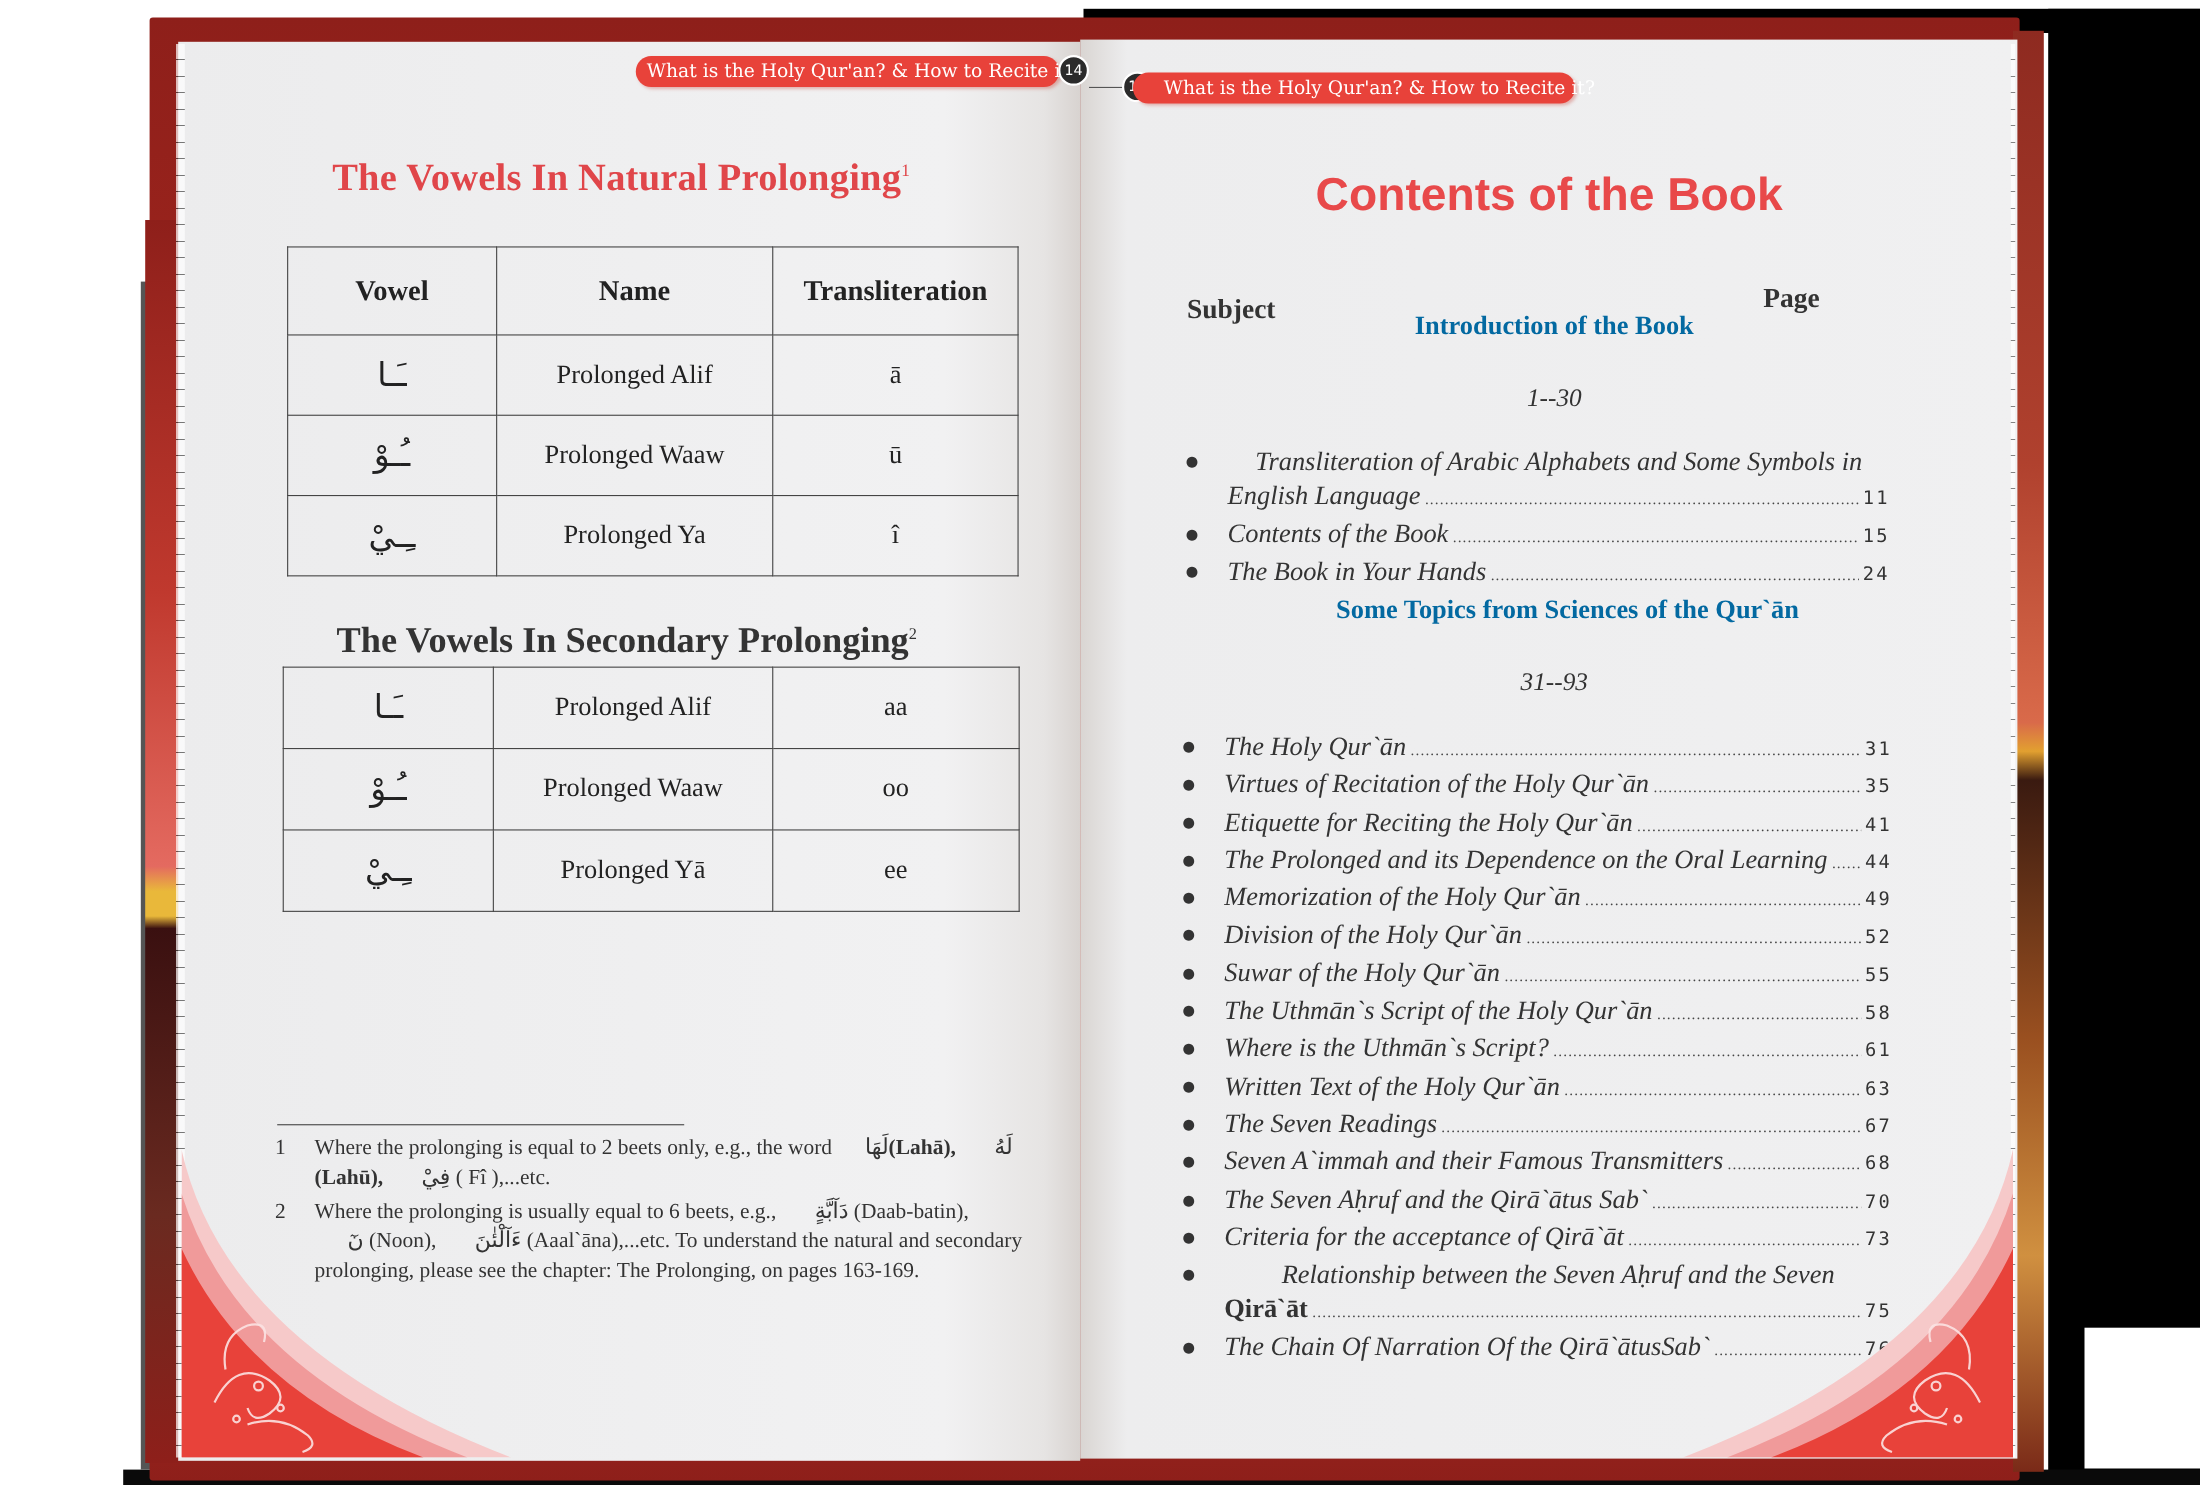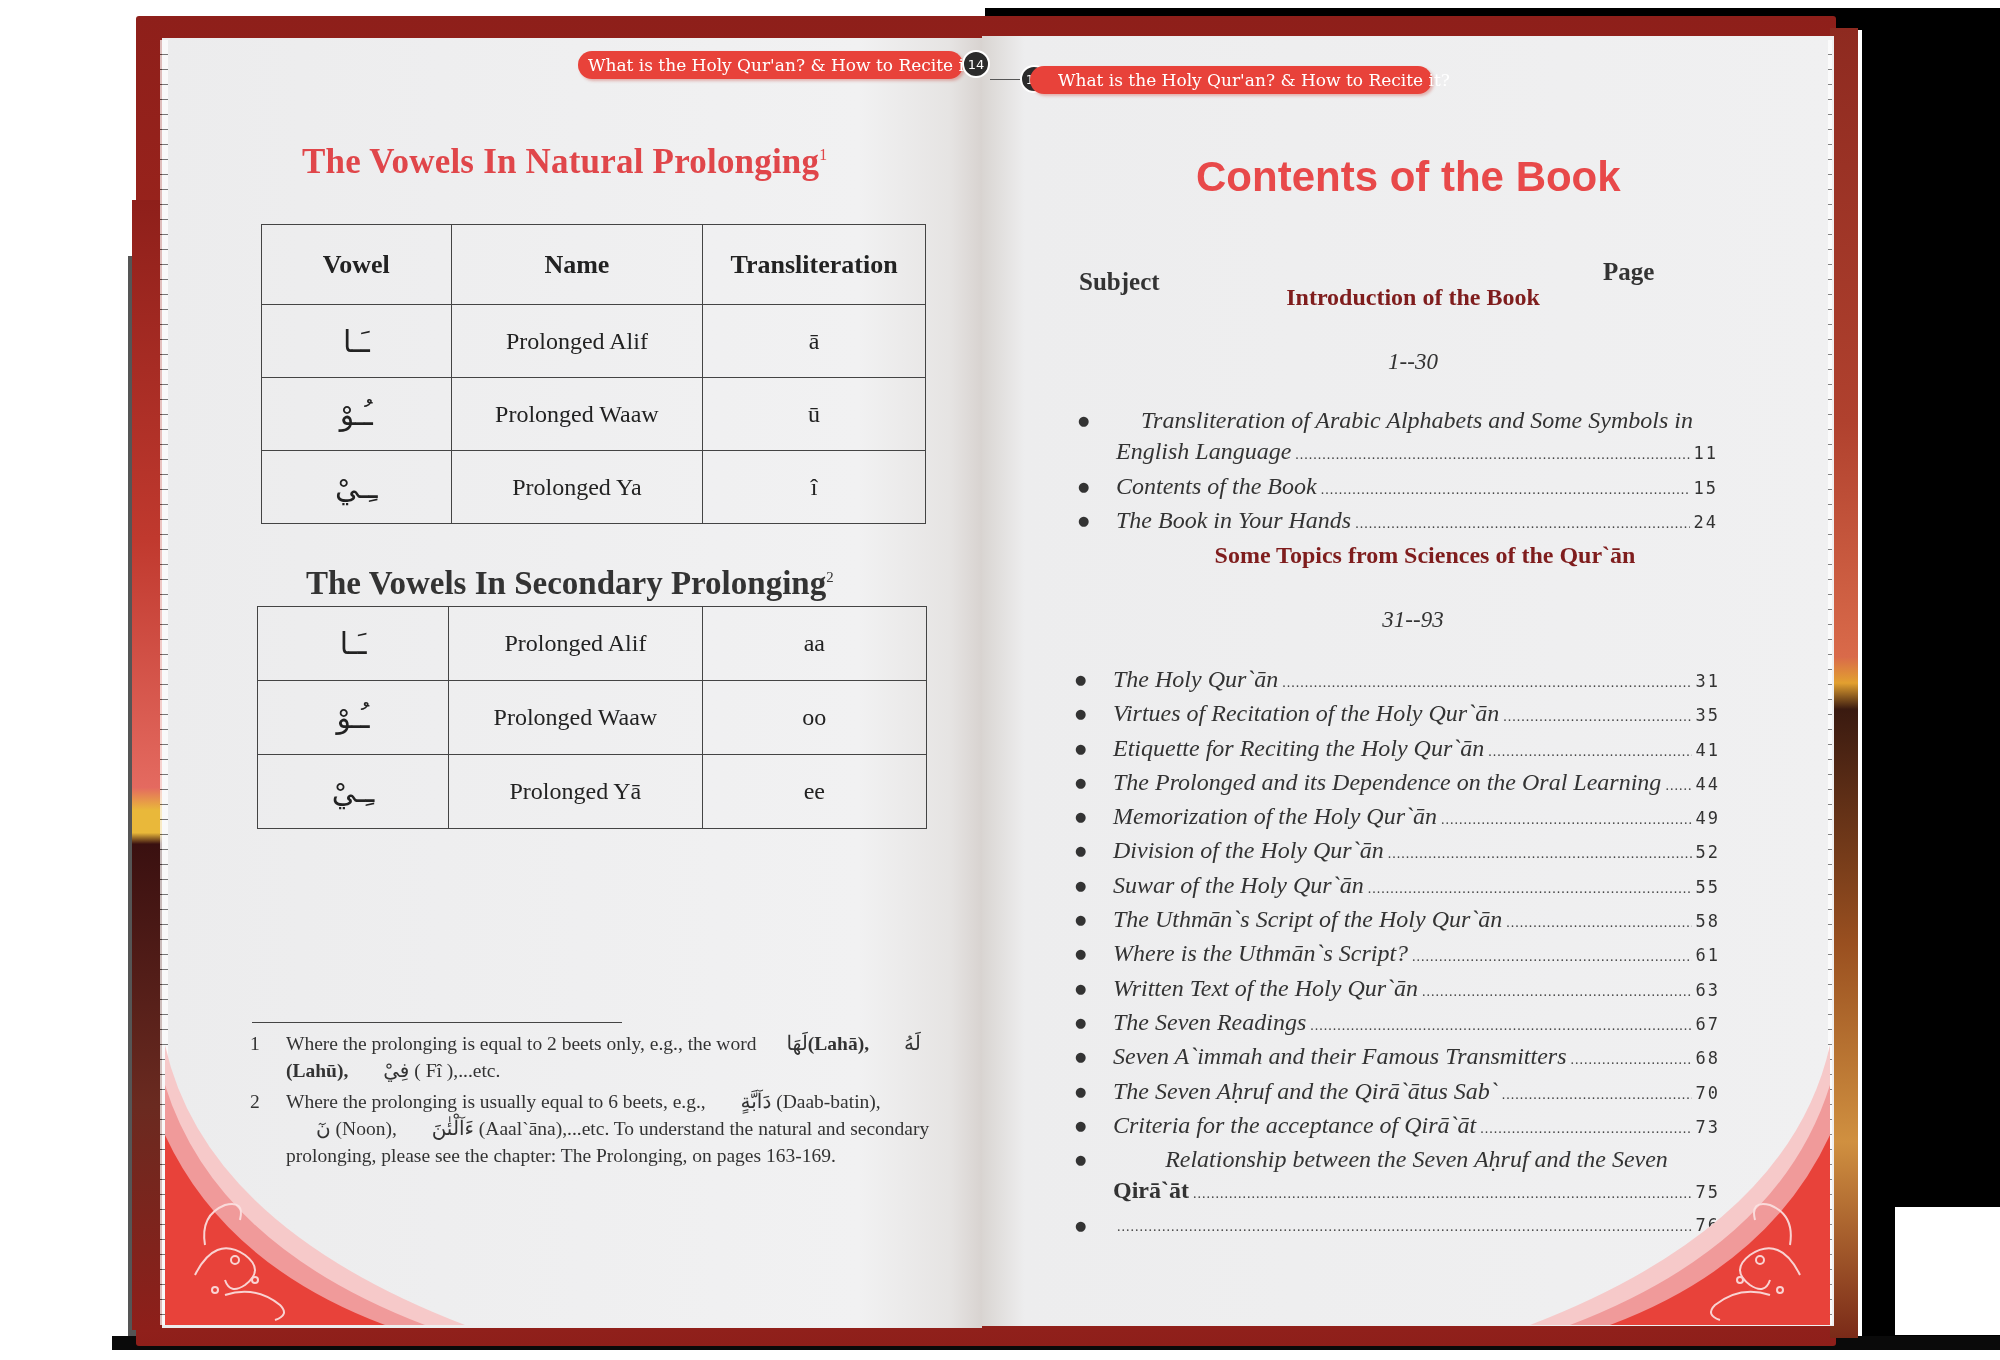--- a/index.html
+++ b/index.html
@@ -70,21 +70,21 @@
     .fn-num { width: 36px; flex-shrink: 0; }
     .fn-text { flex: 1; }
     .ar { font-family: Liberation Serif, serif; font-size: 20px; padding-left: 30px; }
 
     
     .h-contents { position: absolute; left: 1196px; top: 153px; font-size: 42px; font-weight: bold;
       color: #e8494a; font-family: "Liberation Sans", "DejaVu Sans", sans-serif; }
     .col-head { position: absolute; font-size: 25px; font-weight: bold; color: #333; }
     .subj { left: 1079px; top: 268px; }
     .pg { left: 1603px; top: 258px; }
-    .section-title { position: absolute; font-size: 24px; font-weight: bold; color: #7f1d1d; text-align: center; width: 700px; }
+    .section-title { position: absolute; font-size: 24px; font-weight: bold; color: #0369a1; text-align: center; width: 700px; }
     .sec1 { left: 1063px; top: 284px; }
     .sec2 { left: 1075px; top: 542px; }
     .range { position: absolute; font-style: italic; font-size: 23px; color: #333; text-align: center; width: 300px; }
     .range1 { left: 1263px; top: 349px; }
     .range2 { left: 1263px; top: 607px; }
 
     .toc { position: absolute; list-style: none; }
     .toc1 { left: 1078px; top: 405px; width: 640px; }
     .toc2 { left: 1075px; top: 664px; width: 645px; }
     .toc li { position: relative; padding-left: 38px; font-size: 24px; line-height: 31.3px; color: #333; text-align: center; }
@@ -335,20 +335,21 @@
   <li>
     <div class="line1">Relationship between the Seven Aḥruf and the Seven</div>
     <div class="row">
         <span class="title" style="font-style:normal;font-weight:bold;">Qirā`āt</span>
         <span class="dots"></span>
         <span class="num">75</span>
       </div>
   </li>
   <li>
       <div class="row">
+        <span class="title">The Chain Of Narration Of the Qirā`ātusSab`</span>
         <span class="dots"></span>
         <span class="num">76</span>
       </div>
     </li>
 </ul>
 
 <svg class="corner corner-left" viewBox="0 0 300 280">
   <path d="M0 0 Q 40 180 300 280 L 0 280 Z" fill="#f6c9c9"></path>
   <path d="M0 40 Q 50 200 260 280 L 0 280 Z" fill="#f09a9a"></path>
   <path d="M0 90 Q 60 220 220 280 L 0 280 Z" fill="#e8423a"></path>

